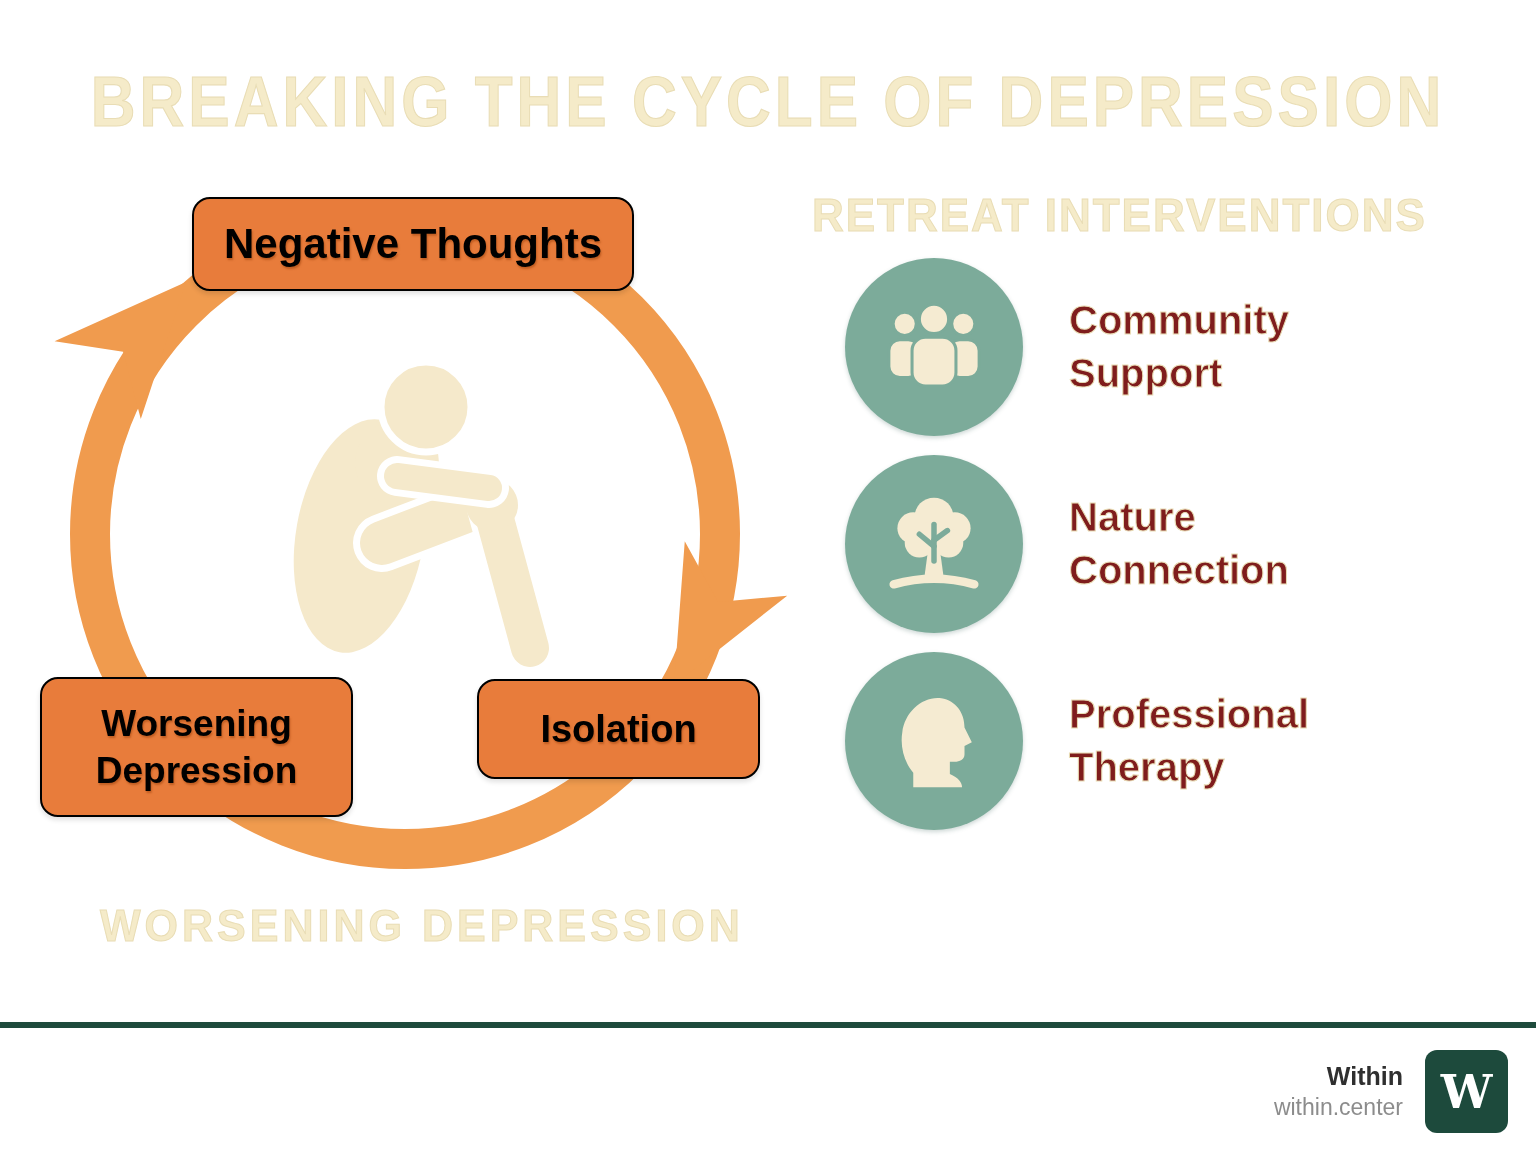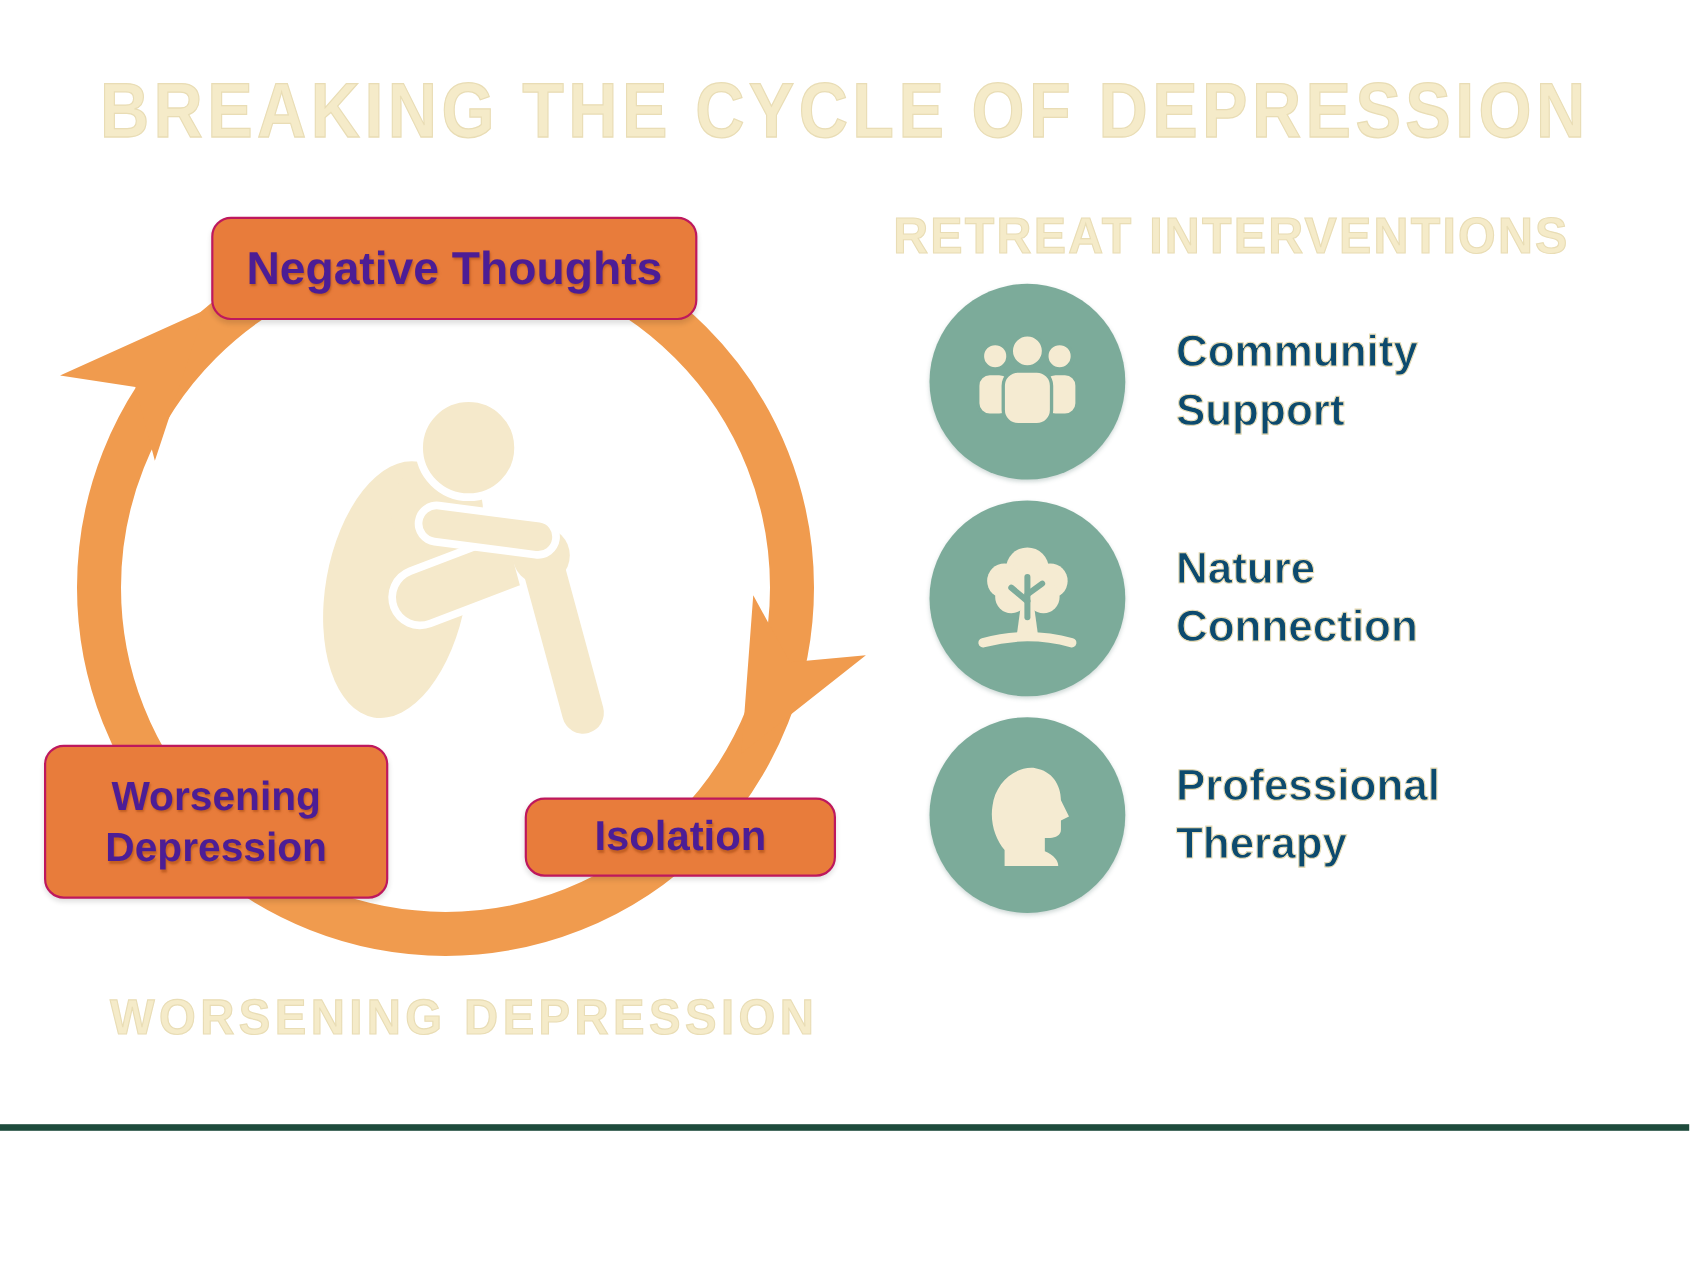--- a/index.html
+++ b/index.html
@@ -22,42 +22,42 @@
     position:absolute;left:812px;top:190px;width:590px;text-align:center;
     font-size:44px;letter-spacing:2px;margin:0;transform:scale(1,1.05);
   }
   .cycle-caption{
     position:absolute;left:100px;top:901px;width:640px;text-align:center;
     font-size:43px;letter-spacing:4px;transform:scale(1,1.05);
   }
   
   .cycle-svg{position:absolute;left:0;top:180px;}
   .node{
-    position:absolute;background:#e87c3b;border:2px solid #be185d;border-radius:18px;
+    position:absolute;background:#e87c3b;border:2px solid #000000;border-radius:18px;
     display:flex;align-items:center;justify-content:center;text-align:center;
-    color:#4c1d95;font-weight:bold;
+    color:#000000;font-weight:bold;
     text-shadow:1px 2px 2px rgba(160,70,15,.55);
     box-shadow:0 3px 5px rgba(0,0,0,.12);
     box-sizing:border-box;
   }
   .node-top{left:192px;top:197px;width:442px;height:94px;font-size:42px;}
   .node-left{left:40px;top:677px;width:313px;height:140px;font-size:37px;line-height:1.28;}
-  .node-right{left:477px;top:679px;width:283px;height:72px;font-size:38px;margin-top:46px;}
+  .node-right{left:477px;top:679px;width:283px;height:100px;font-size:38px;}
   
   .int-col{position:absolute;left:845px;top:258px;display:flex;flex-direction:column;gap:19px;}
   .int-row{display:flex;align-items:center;height:178px;}
   .int-circle{
     width:178px;height:178px;border-radius:50%;background:#7cab9a;flex:0 0 auto;
     display:flex;align-items:center;justify-content:center;
     box-shadow:0 2px 4px rgba(60,100,90,.25);
   }
   .int-label{
     margin-left:46px;width:330px;
     font-size:40px;font-weight:bold;line-height:53px;
-    color:#0c4a6e;-webkit-text-stroke:1px #e9ddb5;
+    color:#7f1d1d;-webkit-text-stroke:1px #e9ddb5;
     text-shadow:0 1px 0 rgba(255,255,255,.6);
   }
   
   .divider{position:absolute;left:0;top:1022px;width:100%;height:6px;background:#1e4b3c;}
   .footer{position:absolute;right:28px;top:1050px;display:flex;align-items:center;}
   .footer-text{text-align:right;margin-right:22px;}
   .footer-brand{font-size:25px;font-weight:bold;color:#2f2f2f;line-height:1.3;}
   .footer-url{font-size:23px;color:#8c8c8c;line-height:1.3;}
   .footer-logo{
     width:83px;height:83px;background:#1d4a3c;border-radius:12px;
@@ -161,14 +161,23 @@
           <path fill="#f5ebd2" d="M33,88 L33,76 C26,68 22,55 24,43 C26,26 41,13 56,15 C68,17 75,27 75,39 L81,51 L75,54 L75,61 C75,65 71,67 67,67 L63,67 L63,77 C70,80 73,84 73,88 Z"></path>
         </svg>
       </div>
       <div class="int-label">Professional Therapy</div>
     </div>
 
 
   </div>
 
   <div class="divider"></div>
+  <div class="footer">
+    <div class="footer-text">
+      <div class="footer-brand">Within</div>
+      <div class="footer-url">within.center</div>
+    </div>
+    <div class="footer-logo">
+      <span>W</span>
+    </div>
+  </div>
 
 </div>
 
 </body></html>

